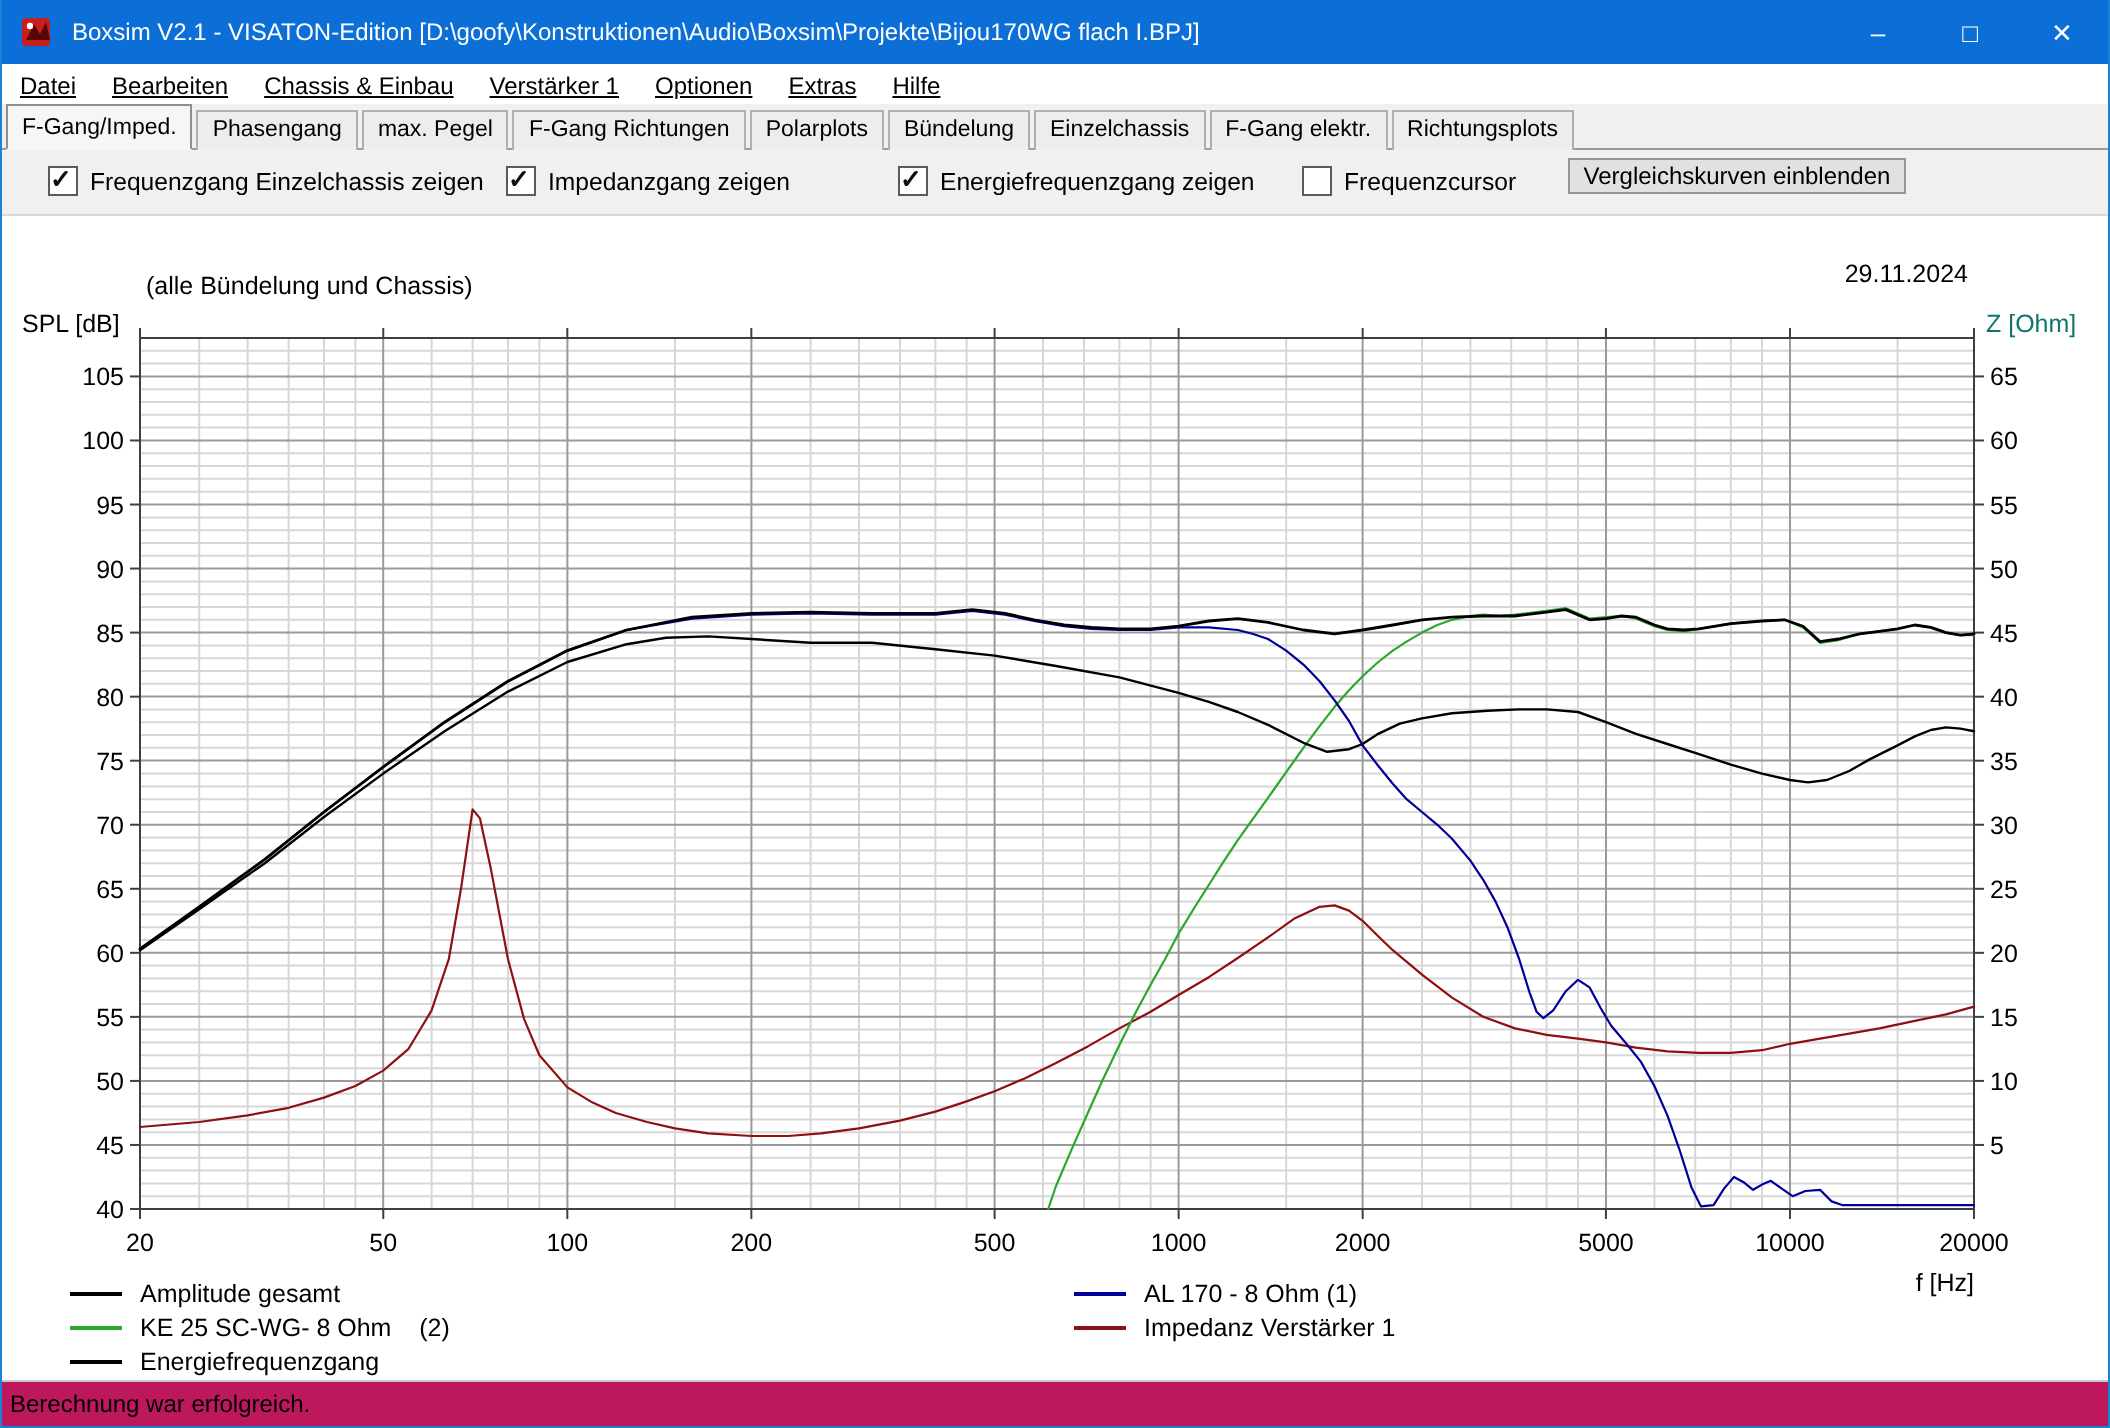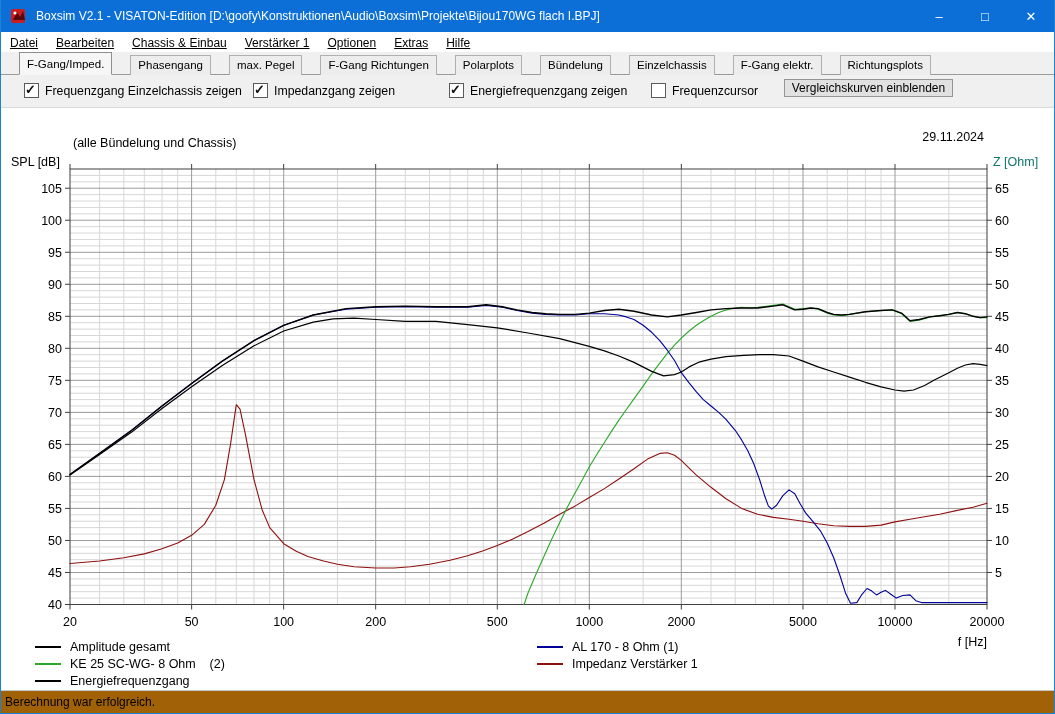--- a/index.html
+++ b/index.html
@@ -10,21 +10,21 @@
   .titlebar .appicon{width:18px;height:16px;margin:0 8px 0 9px;flex:0 0 auto;}
   .titlebar .title{color:#ffffff;font-size:12px;white-space:nowrap;overflow:hidden;}
   .wincontrols{position:absolute;right:0;top:0;height:32px;display:flex;}
   .winbtn{width:46px;height:32px;color:#ffffff;font-size:13px;display:flex;align-items:center;justify-content:center;cursor:default;}
   
   .menubar{position:absolute;left:0;top:32px;width:100%;height:20px;background:#ffffff;display:flex;align-items:flex-end;border-bottom:5px solid #8b5cf6;text-decoration:underline;}
   .menu-item{font-size:12px;color:#000;padding:2px 9px;white-space:nowrap;}
   
   .tabbar{position:absolute;left:0;top:52px;width:100%;height:23px;background:#f0f0f0;display:flex;align-items:flex-end;border-bottom:1px solid #9b9b9b;box-sizing:border-box;}
   .tab{font-size:11.5px;color:#000;background:#ededed;border:1px solid #b0b0b0;border-bottom:none;
-       padding:3px 7px 3px 7px;margin-left:18px;white-space:nowrap;position:relative;top:1px;height:13px;}
+       padding:3px 7px 3px 7px;margin-left:2px;white-space:nowrap;position:relative;top:1px;height:13px;}
   .tab.active{background:#f6f6f6;border-color:#8f8f8f;padding-top:5px;top:1px;z-index:2;border-bottom:1px solid #f6f6f6;}
   
   .optionsbar{position:absolute;left:0;top:75px;width:100%;height:32px;background:#f0f0f0;}
   .cbitem{position:absolute;top:8px;display:flex;align-items:center;}
   .cbbox{width:13px;height:13px;background:#ffffff;border:1px solid #5a5a5a;margin-right:6px;position:relative;flex:0 0 auto;}
   .cbbox.checked::after{content:"\2713";position:absolute;left:0px;top:-2px;font-size:13px;font-weight:bold;color:#111;}
   .cblabel{font-size:12.3px;color:#000;white-space:nowrap;}
   .cmpbtn{position:absolute;left:783px;top:4px;width:169px;height:18px;background:#e1e1e1;border:1px solid #959595;
           font-size:12px;color:#000;display:flex;align-items:center;justify-content:center;font-family:"Liberation Sans",sans-serif;}
   
@@ -34,21 +34,21 @@
   .chart-date{position:absolute;right:70px;top:130px;font-size:12.5px;color:#000;}
   .axis-left-label{position:absolute;left:10px;top:155px;font-size:12.5px;color:#000;}
   .axis-right-label{position:absolute;left:992px;top:155px;font-size:12.5px;color:#0f766e;}
   svg#chart-svg{position:absolute;left:0;top:0;width:1055px;height:714px;pointer-events:none;}
   svg#chart-svg text{font-family:"Liberation Sans",sans-serif;font-size:12.5px;fill:#000;}
   
   .legend-item{position:absolute;height:16px;display:flex;align-items:center;}
   .legend-swatch{display:inline-block;width:26px;height:0;border-top-style:solid;border-top-width:2px;margin-right:9px;}
   .legend-label{font-size:12.5px;color:#000;white-space:pre;}
   
-  .statusbar{position:absolute;left:0;top:690px;width:100%;height:22px;background:#a16207;border-top:1px solid #c8c8c8;
+  .statusbar{position:absolute;left:0;top:690px;width:100%;height:22px;background:#be185d;border-top:1px solid #c8c8c8;
              border-bottom:2px solid #1883d7;box-sizing:content-box;display:flex;align-items:center;}
   .statusbar span{font-size:12px;color:#000;margin-left:4px;}
 </style>
 </head>
 <body>
 
 <div class="window">
 
   <div class="titlebar">
     <span class="appicon">

